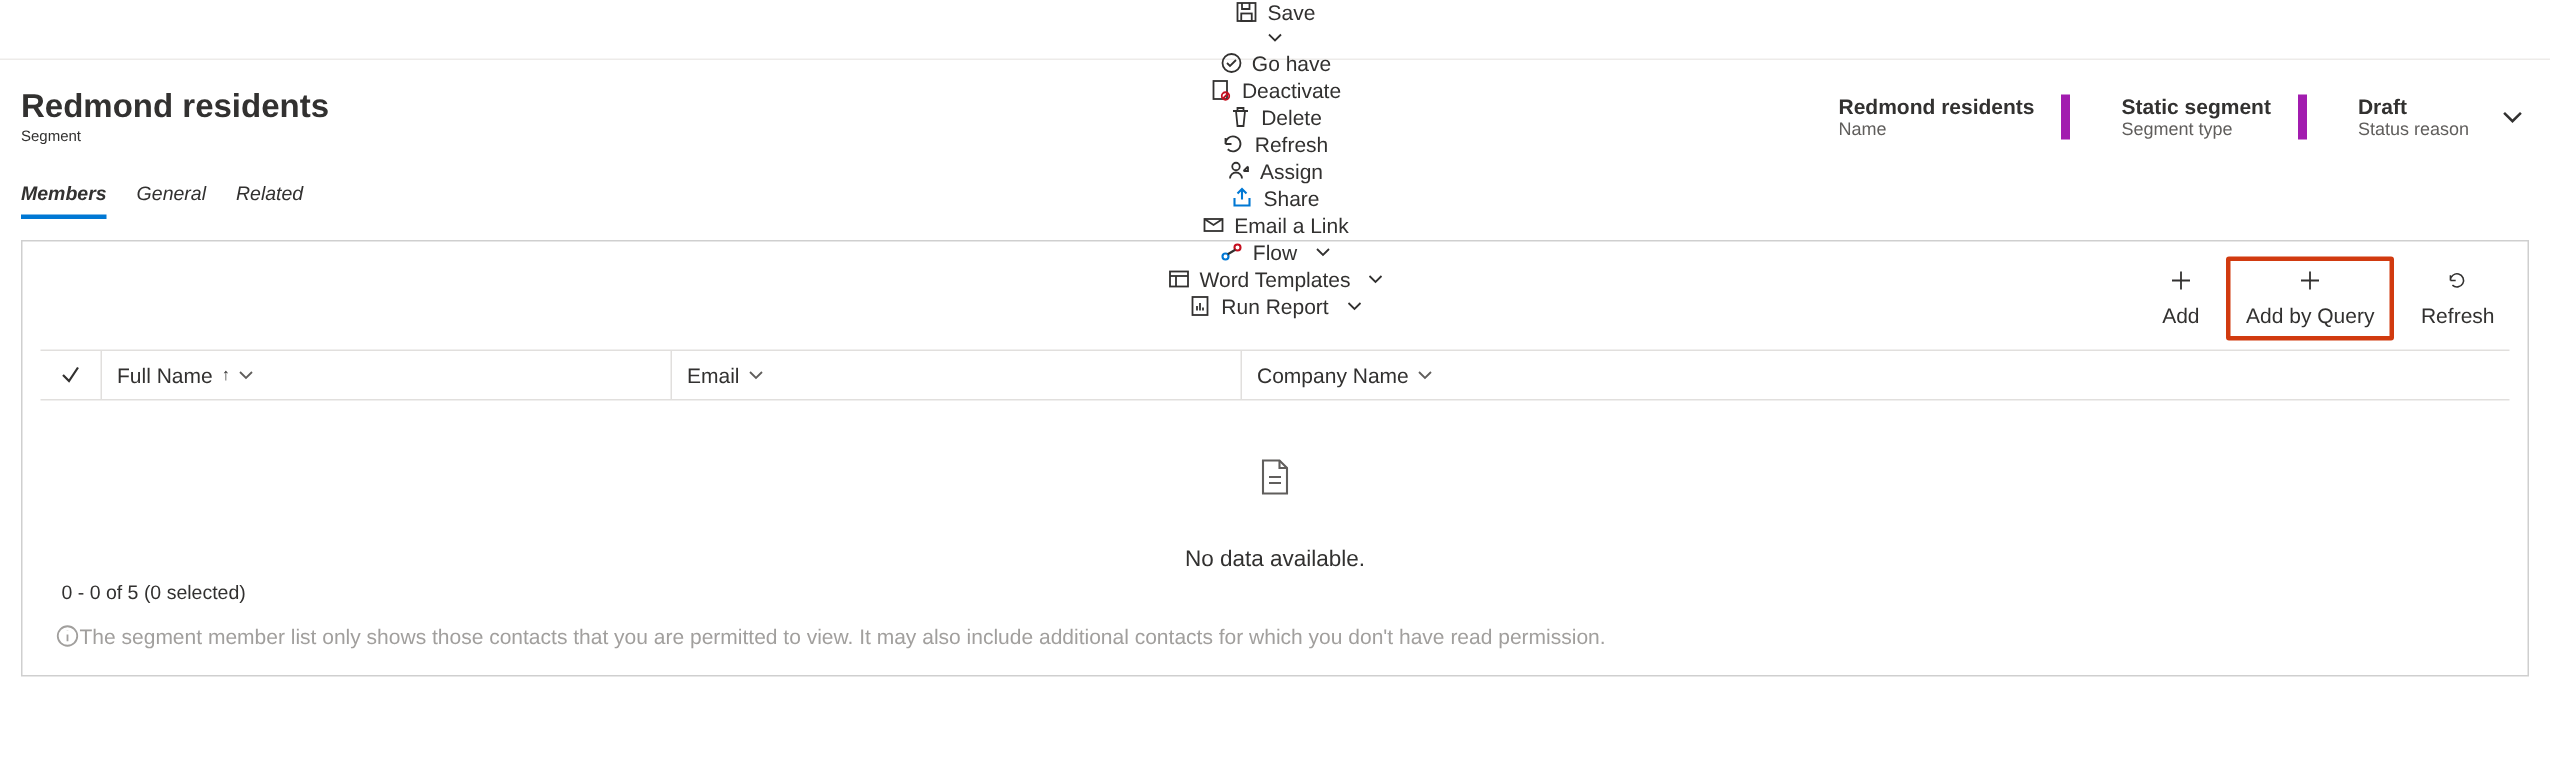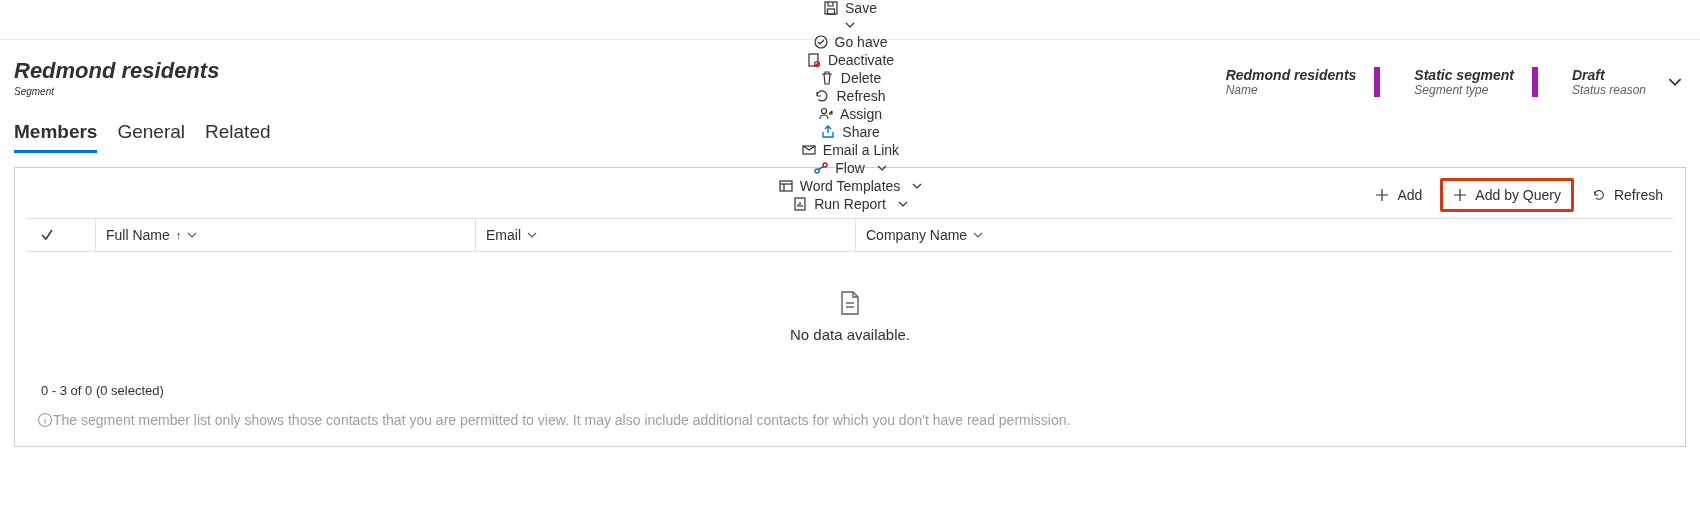--- a/index.html
+++ b/index.html
@@ -36,24 +36,23 @@
   .cmd-sep {
     width: 1px;
     height: 20px;
     background: #d2d0ce;
     margin: 0 2px;
   }
   svg { display: block; }
 
   .header {
     display: flex;
-    align-items: flex-end;
+    align-items: center;
     padding: 18px 14px 8px 14px;
     justify-content: space-between;
-    font-style: italic;
   }
   .header-left { }
   .page-title {
     font-size: 22px;
     font-weight: 600;
     margin: 0;
     line-height: 1.2;
   }
   .page-subtitle {
     font-size: 10px;
@@ -86,23 +85,24 @@
     gap: 20px;
     padding: 0 14px;
     border-bottom: 0;
     margin-top: 10px;
   }
   .tab {
     padding: 6px 0 10px 0;
     cursor: pointer;
     background: none;
     border: none;
-    font-size: 19px;
+    font-size: 13px;
     color: #323130;
     position: relative;
+    font-style: italic;
   }
   .tab.active {
     font-weight: 600;
   }
   .tab.active::after {
     content: "";
     position: absolute;
     left: 0; right: 0; bottom: 0;
     height: 3px;
     background: #0078d4;
@@ -126,20 +126,21 @@
   .tool-btn {
     display: flex;
     align-items: center;
     gap: 8px;
     padding: 6px 10px;
     background: #fff;
     border: none;
     cursor: pointer;
     font-size: 14px;
     color: #323130;
+    flex-direction: column;
   }
   .tool-btn.highlighted-red {
     border: 3px solid #d13a0f;
     border-radius: 2px;
   }
   .grid-header {
     display: flex;
     align-items: center;
     border-top: 1px solid #e1dfdd;
     border-bottom: 1px solid #e1dfdd;
@@ -152,34 +153,35 @@
     align-items: center;
     gap: 6px;
     padding: 0 10px;
     color: #323130;
     font-size: 14px;
     border-left: 1px solid #e1dfdd;
     height: 100%;
     cursor: pointer;
   }
   .col:first-of-type { border-left: 1px solid #e1dfdd; }
-  .col-name  { flex: 0 0 380px; margin-left: 28px; }
+  .col-name  { flex: 0 0 380px; }
   .col-email { flex: 0 0 380px; }
   .col-phone { flex: 0 0 310px; }
   .col-comp  { flex: 0 0 330px; }
   .sort-up { font-size: 11px; color:#323130; }
 
   .empty-area {
     flex: 1;
     display: flex;
     flex-direction: column;
     align-items: center;
     justify-content: flex-start;
     padding-top: 38px;
     color: #323130;
+    gap: 23px;
   }
   .empty-area svg { color: #605e5c; }
   .empty-text { margin-top: 10px; font-size: 15px; }
 
   .count-line {
     padding: 6px 26px;
     font-size: 13px;
     color: #323130;
   }
   .info-line {
@@ -433,21 +435,21 @@
       <svg width="22" height="26" viewBox="0 0 22 26" fill="none" stroke="#605e5c" stroke-width="1.4">
         <path d="M3 2h11l5 5v17H3z"></path>
           <path d="M14 2v5h5"></path>
           <line x1="7" y1="13" x2="15" y2="13"></line>
           <line x1="7" y1="17" x2="15" y2="17"></line>
       </svg>
     </span>
     <div class="empty-text">No data available.</div>
   </div>
 
-  <div class="count-line">0 - 3 of 0 (0 selected)</div>
+  <div class="count-line">0 - 0 of 5 (0 selected)</div>
 
   <div class="info-line">
     <span>
       <svg width="16" height="16" viewBox="0 0 16 16" fill="none" stroke="#a19f9d" stroke-width="1.2">
           <circle cx="8" cy="8" r="6.5"></circle>
           <line x1="8" y1="4.5" x2="8" y2="4.7"></line>
           <line x1="8" y1="7" x2="8" y2="11.5"></line>
         </svg>
     </span>
     <span>The segment member list only shows those contacts that you are permitted to view. It may also include additional contacts for which you don't have read permission.</span>

